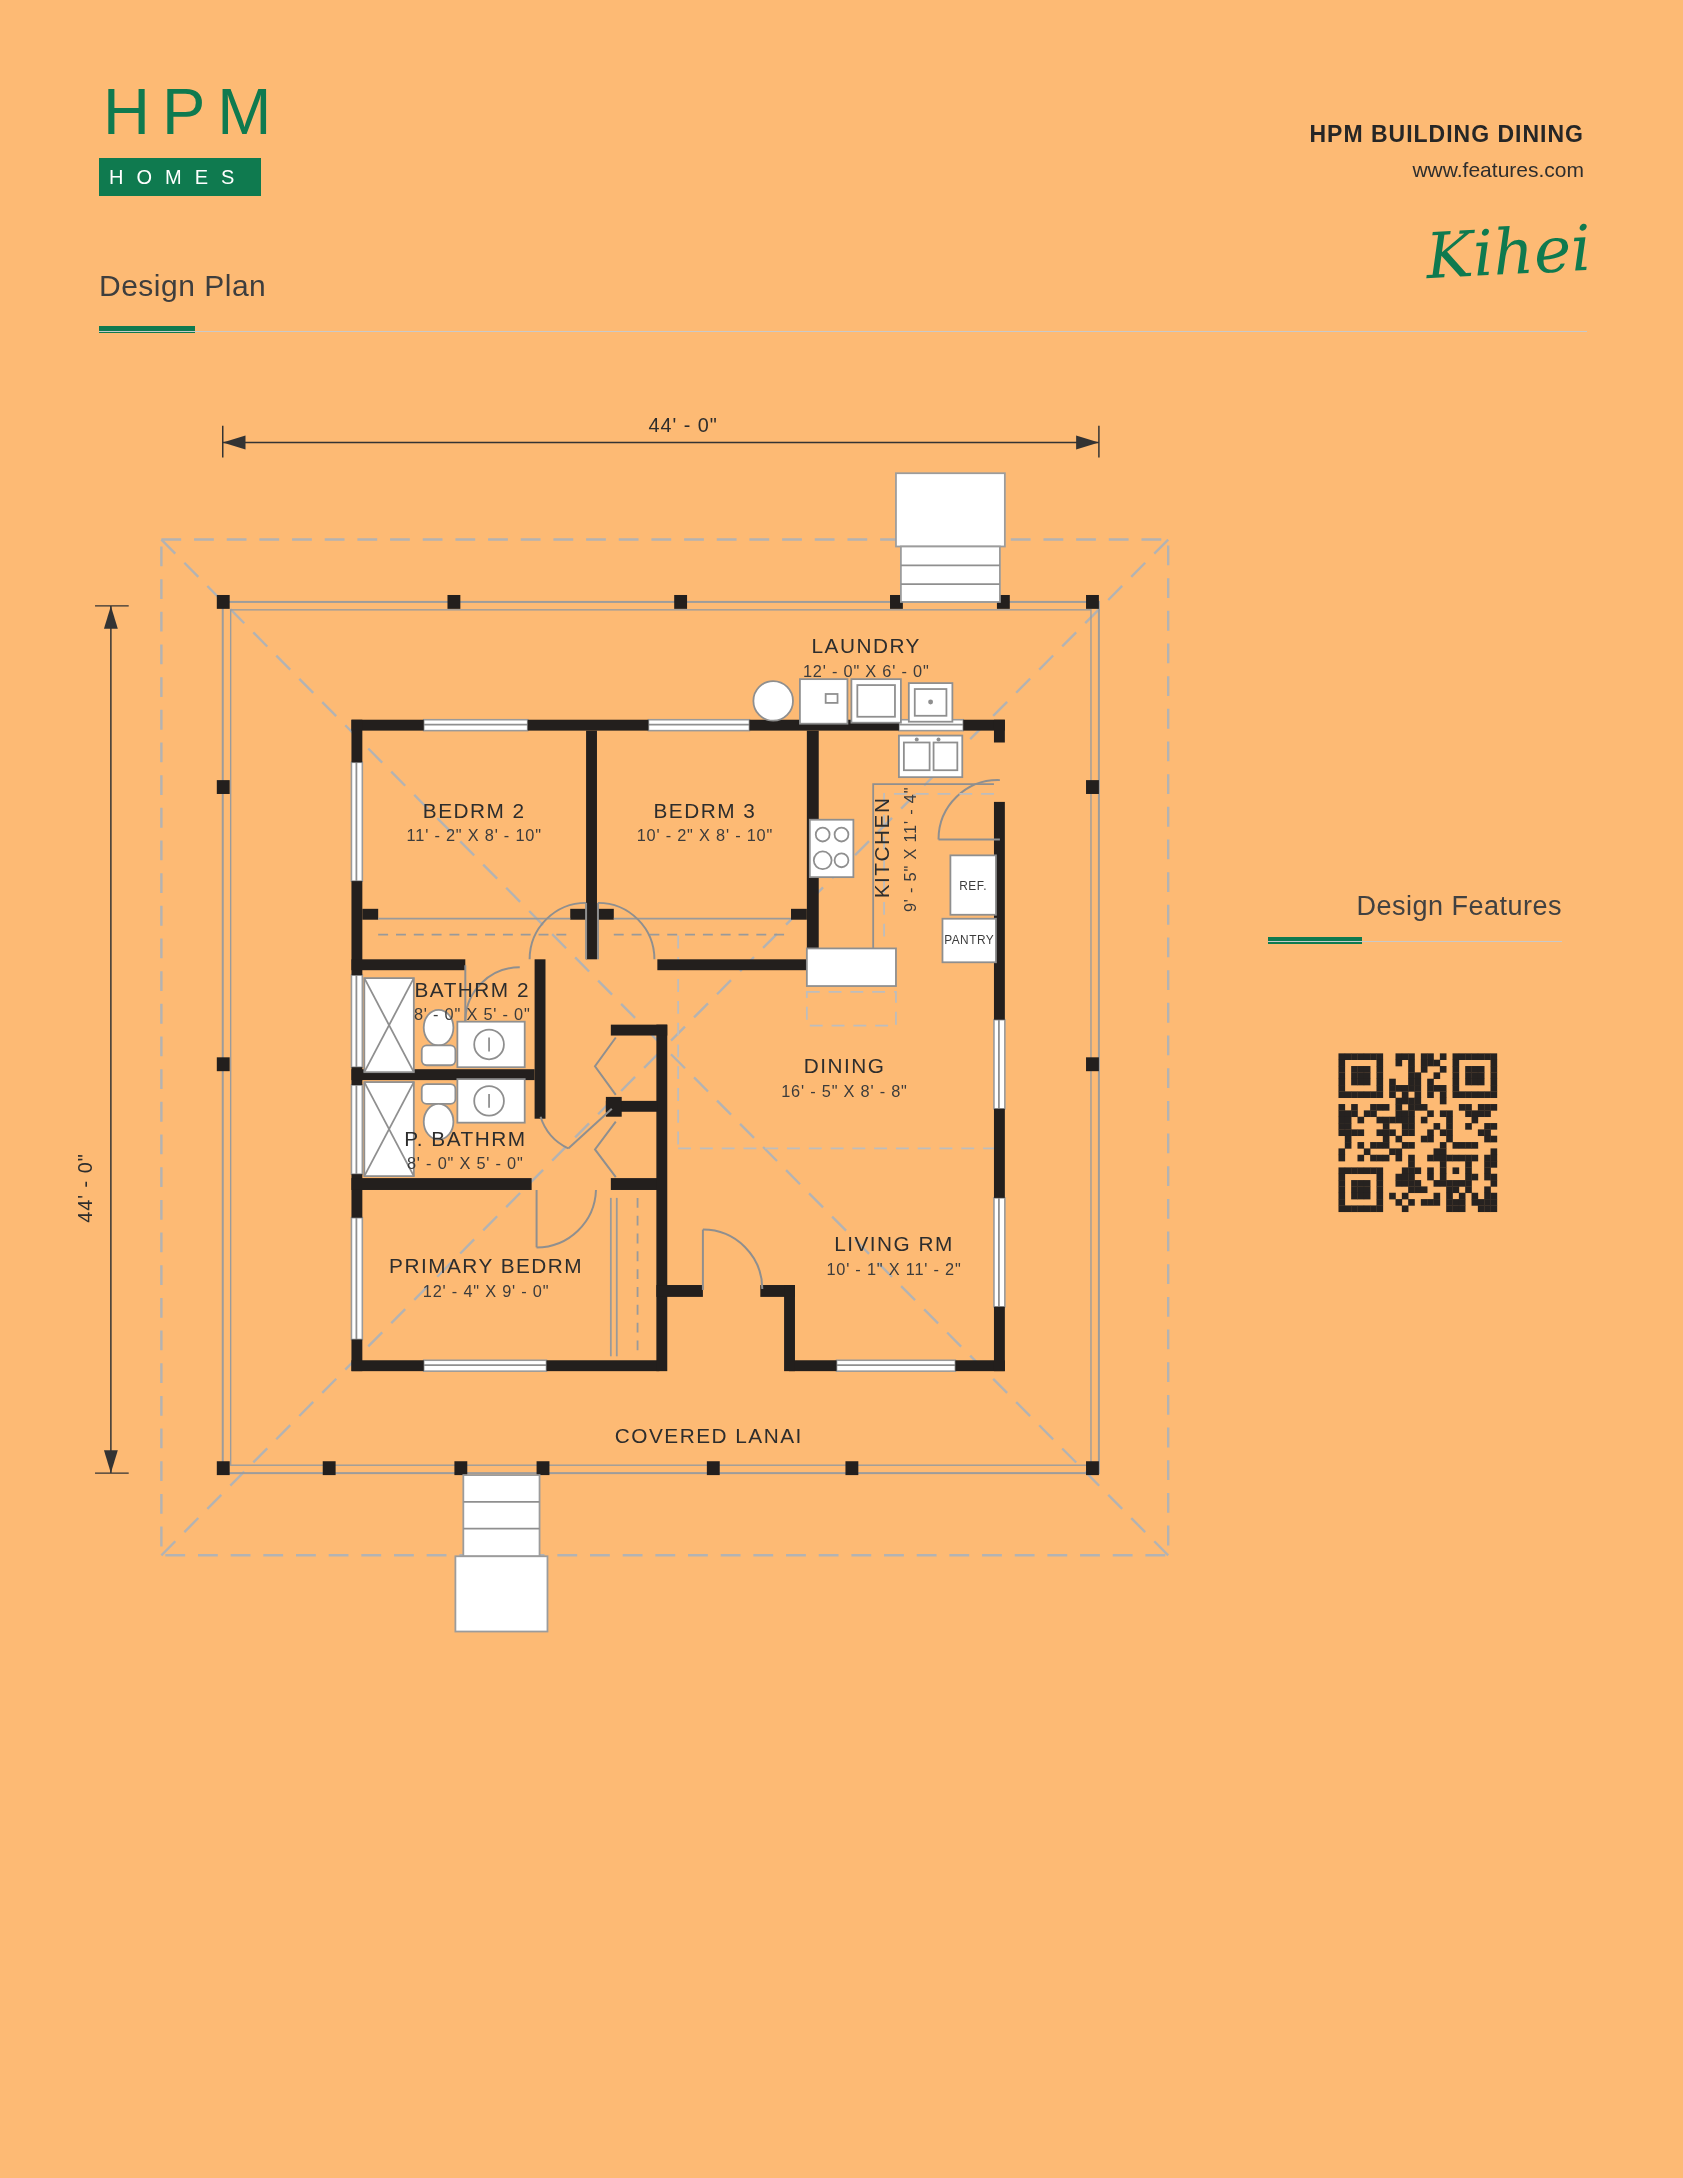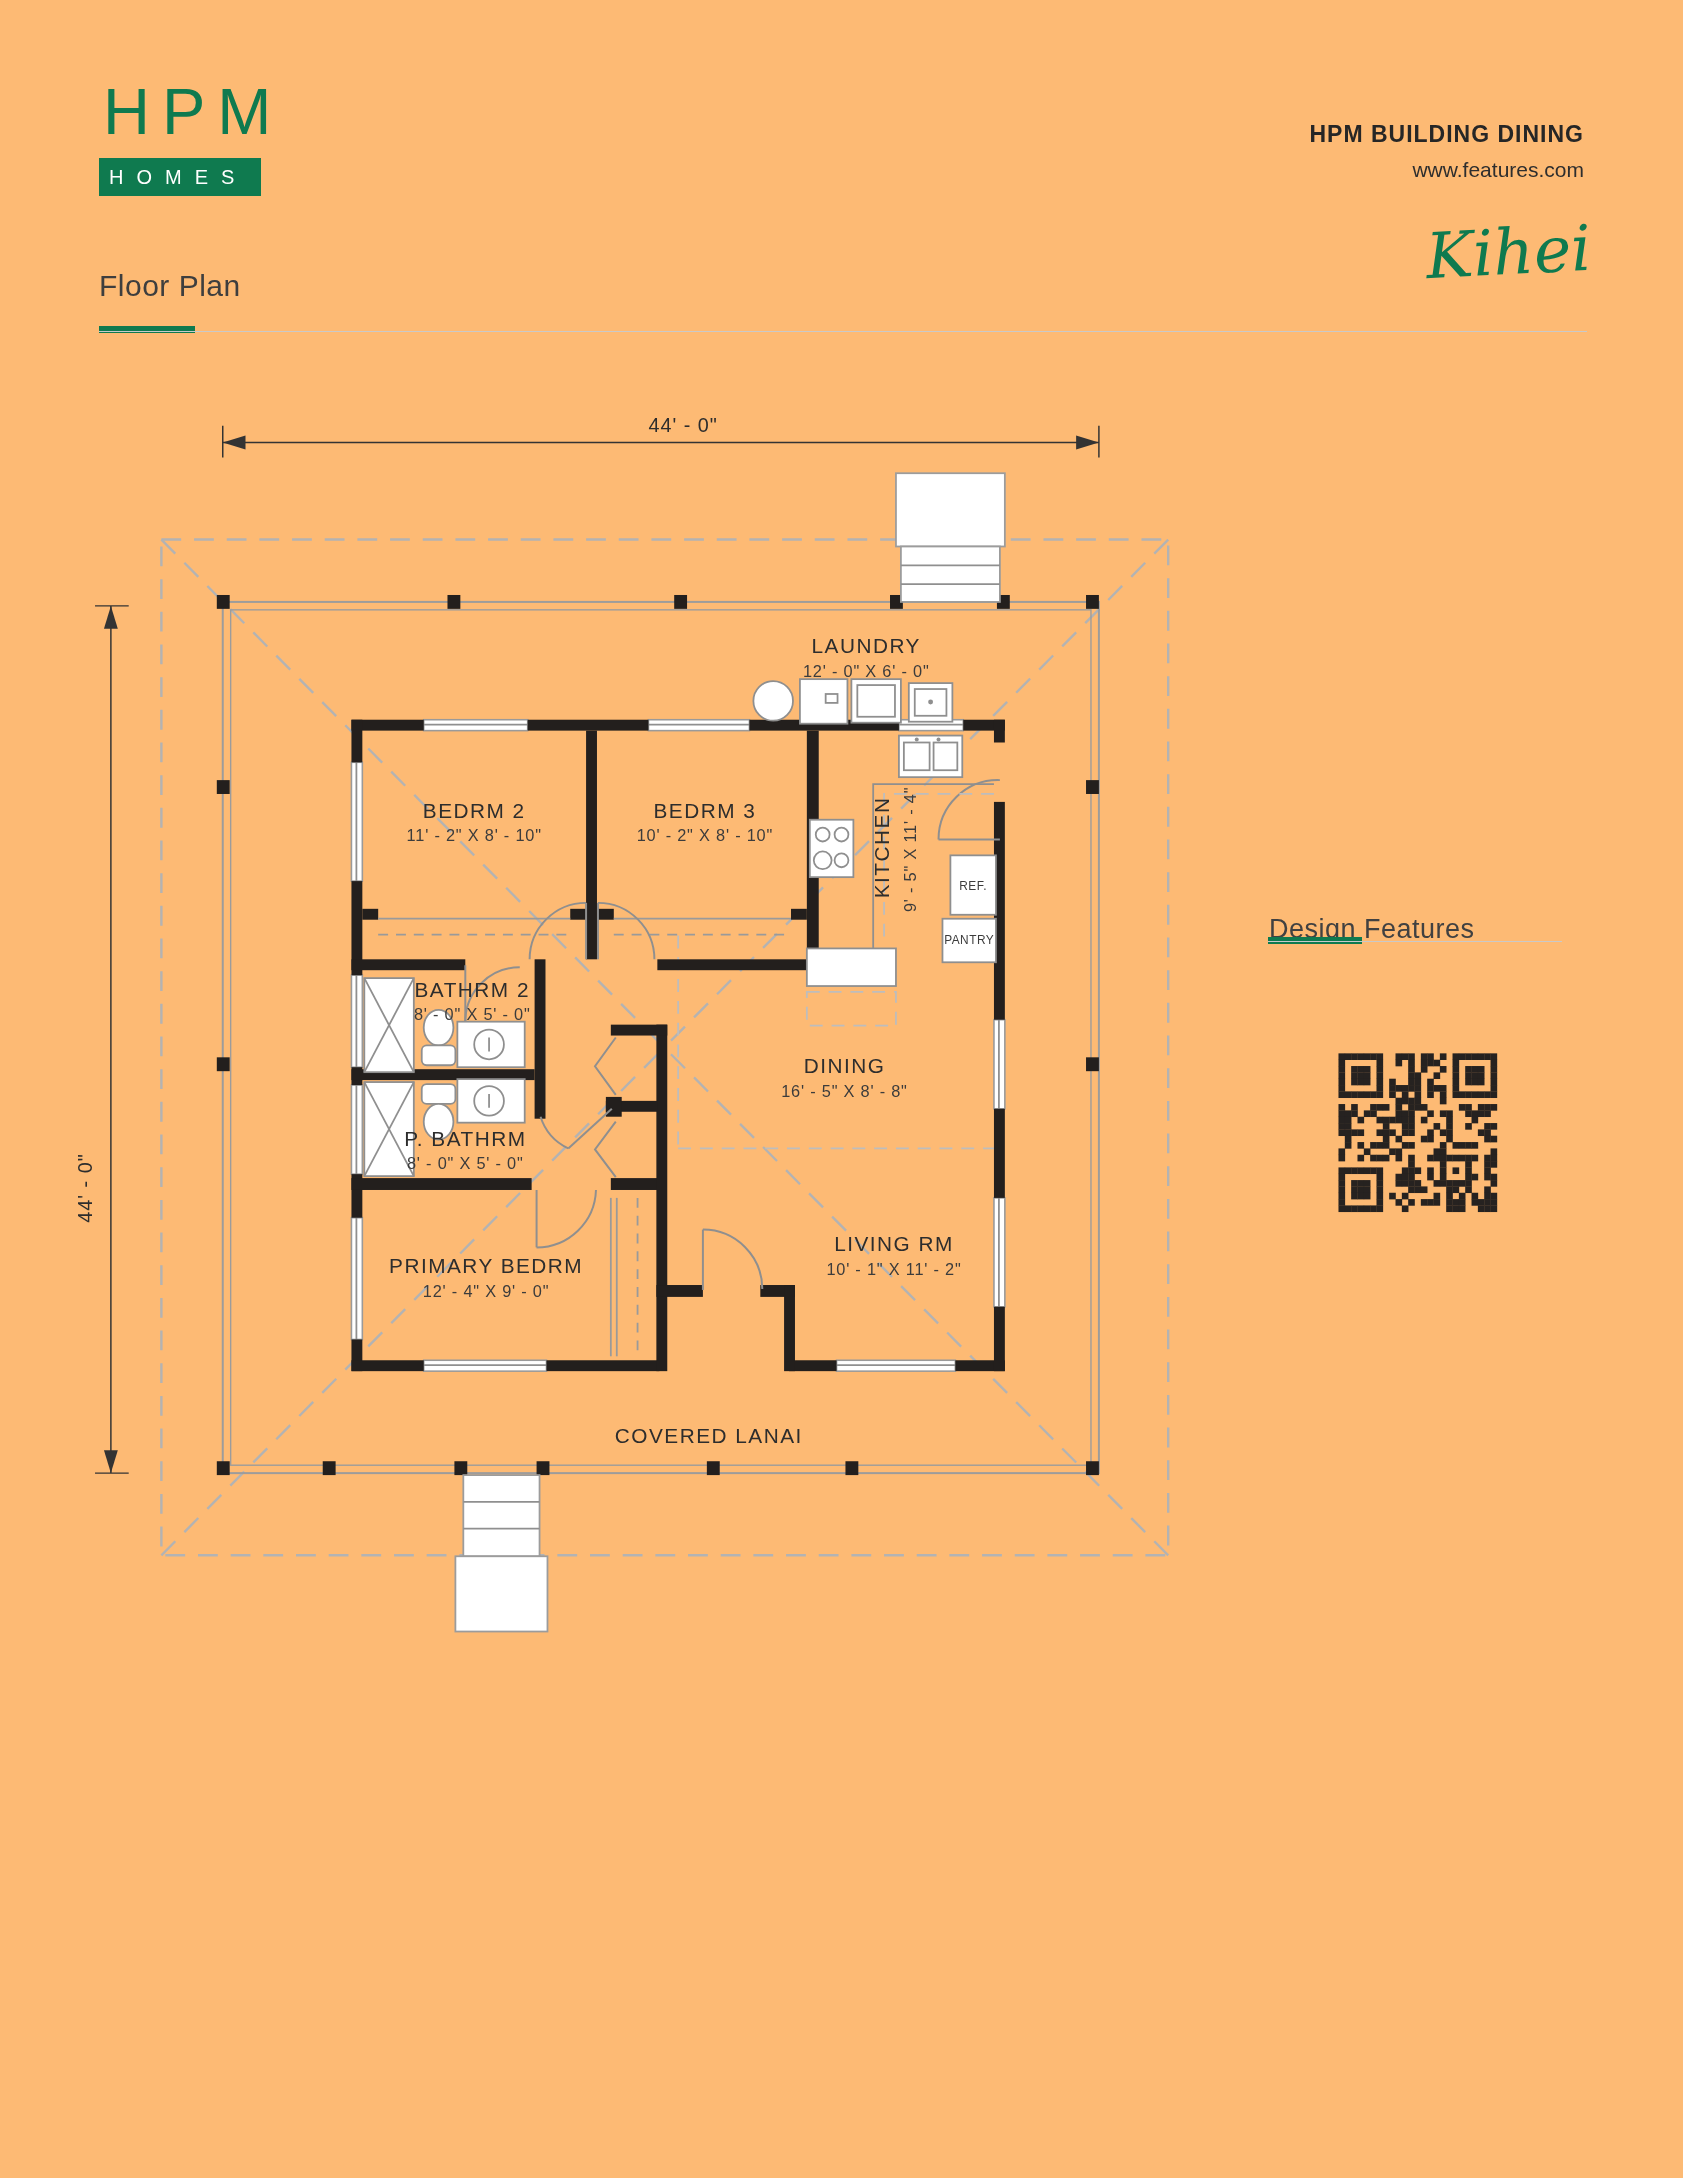--- a/index.html
+++ b/index.html
@@ -12,21 +12,21 @@
   .logo-bar{left:99px;top:158px;width:162px;height:38px;background:var(--green);display:flex;align-items:center;justify-content:flex-start;}
   .logo-bar span{color:#fff;font-size:20px;letter-spacing:13px;padding-left:10px;}
   .company{right:99px;top:121px;font-size:23px;font-weight:bold;color:#262626;letter-spacing:1px;text-align:right;}
   .website{right:99px;top:158px;font-size:21px;color:#2e2e2e;text-align:right;}
   .plan-script{right:92px;top:216px;font-family:"DejaVu Serif","Liberation Serif",serif;font-style:italic;font-size:63px;color:var(--green);transform:rotate(-3deg);}
   .page-title{left:99px;top:269px;font-size:30px;color:#3e3e3e;letter-spacing:0.5px;}
   .rule-green{left:99px;top:326px;width:96px;height:7px;background:var(--green);}
   .rule-gray{left:99px;top:331px;width:1488px;height:1px;background:#c9c9c9;}
 
   
-  .df-head{left:1269px;top:891px;width:293px;text-align:left;font-size:27px;color:#414141;letter-spacing:0.5px;margin-top:23px;}
+  .df-head{left:1269px;top:891px;width:293px;text-align:right;font-size:27px;color:#414141;letter-spacing:0.5px;}
   .df-rule-green{left:1268px;top:937px;width:94px;height:7px;background:var(--green);}
   .df-rule-gray{left:1268px;top:941px;width:294px;height:1px;background:#c9c9c9;}
   .df-text{left:1228px;top:962px;width:376px;text-align:center;font-size:23px;color:#3b3b3b;line-height:1.35;}
 
   :root{--green:#0f7a4f;}
 
   svg text{font-family:"Liberation Sans","DejaVu Sans",sans-serif;}
   .lbl{font-size:21px;letter-spacing:1.5px;fill:#2d2d2d;text-anchor:middle;}
   .dims{font-size:16.5px;letter-spacing:0.8px;fill:#3c3c3c;text-anchor:middle;}
   .tiny{font-size:12px;letter-spacing:0.5px;fill:#3c3c3c;text-anchor:middle;}
@@ -51,21 +51,21 @@
 
 <div id="page">
 
   <div class="abs logo-hpm">HPM</div>
   <div class="abs logo-bar">
     <span>HOMES</span>
   </div>
   <div class="abs company">HPM BUILDING DINING</div>
   <div class="abs website">www.features.com</div>
   <div class="abs plan-script">Kihei</div>
-  <div class="abs page-title">Floor Plan</div>
+  <div class="abs page-title">Design Plan</div>
   <div class="abs rule-green"></div>
   <div class="abs rule-gray"></div>
 
   <div class="abs df-head">Design Features</div>
   <div class="abs df-rule-green"></div>
   <div class="abs df-rule-gray"></div>
 
   <svg class="abs" style="left:0;top:0;" width="1683" height="2178" viewBox="0 0 1700 2200">
 
     <g>

